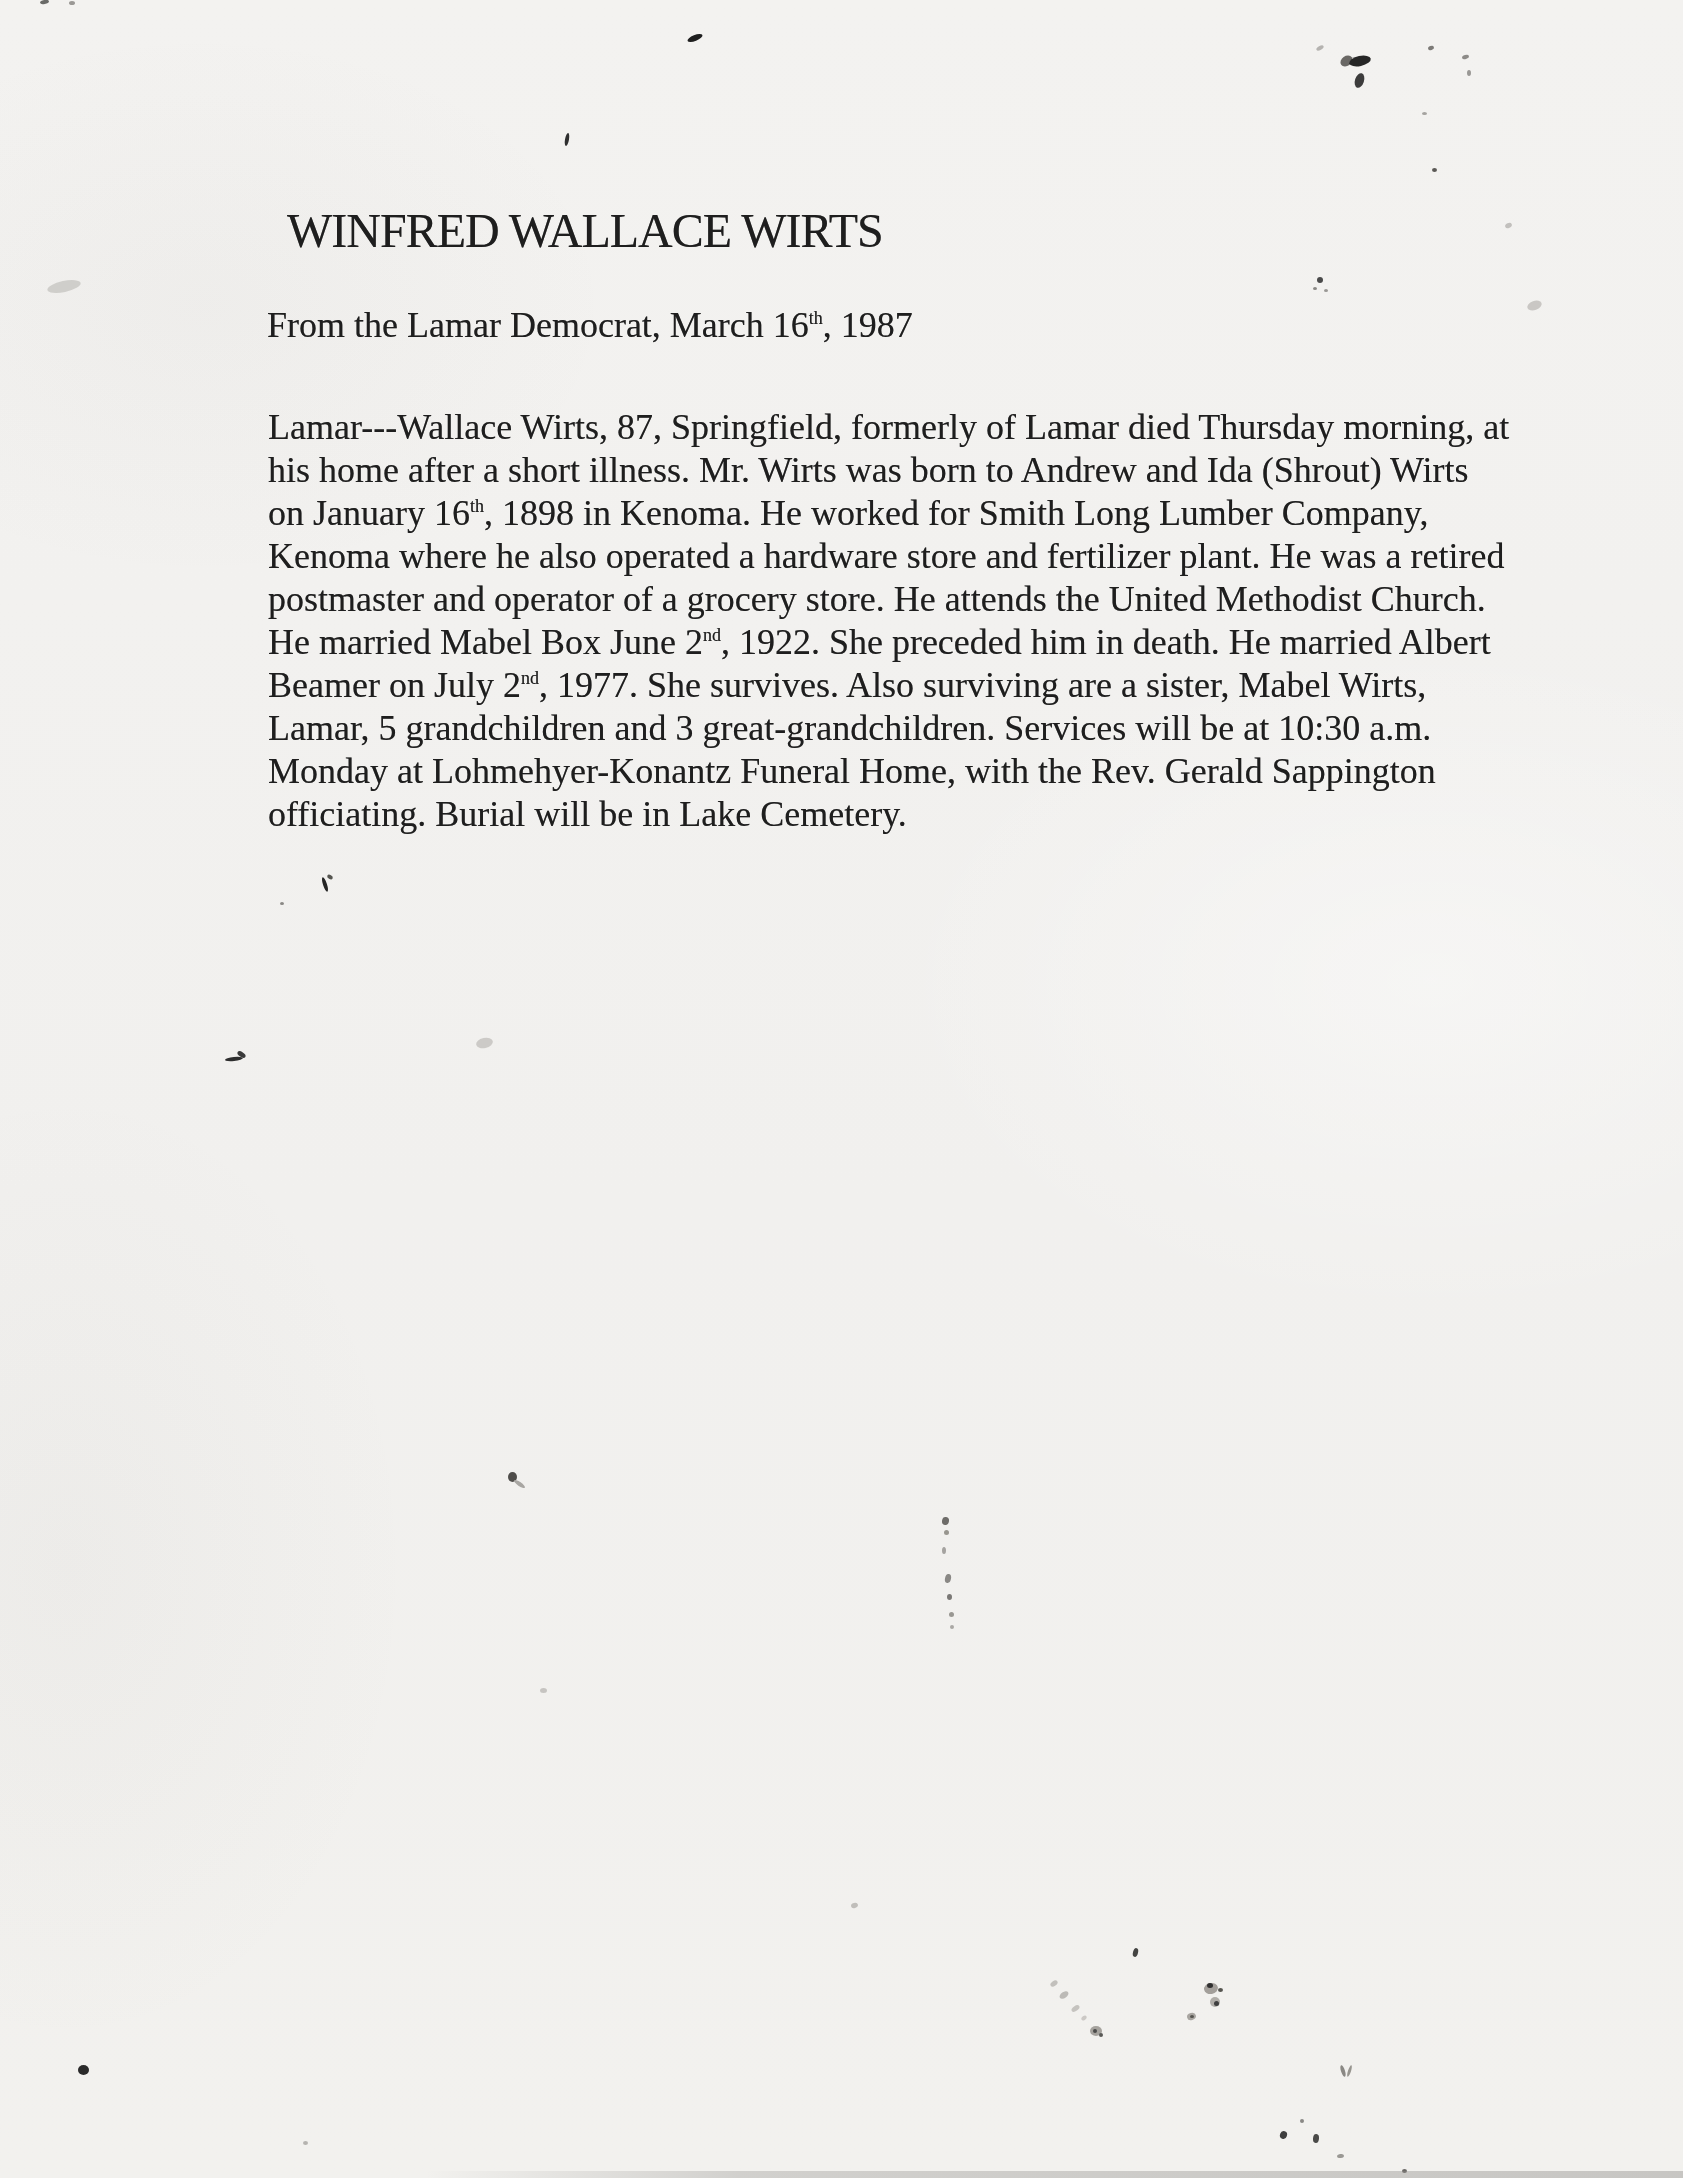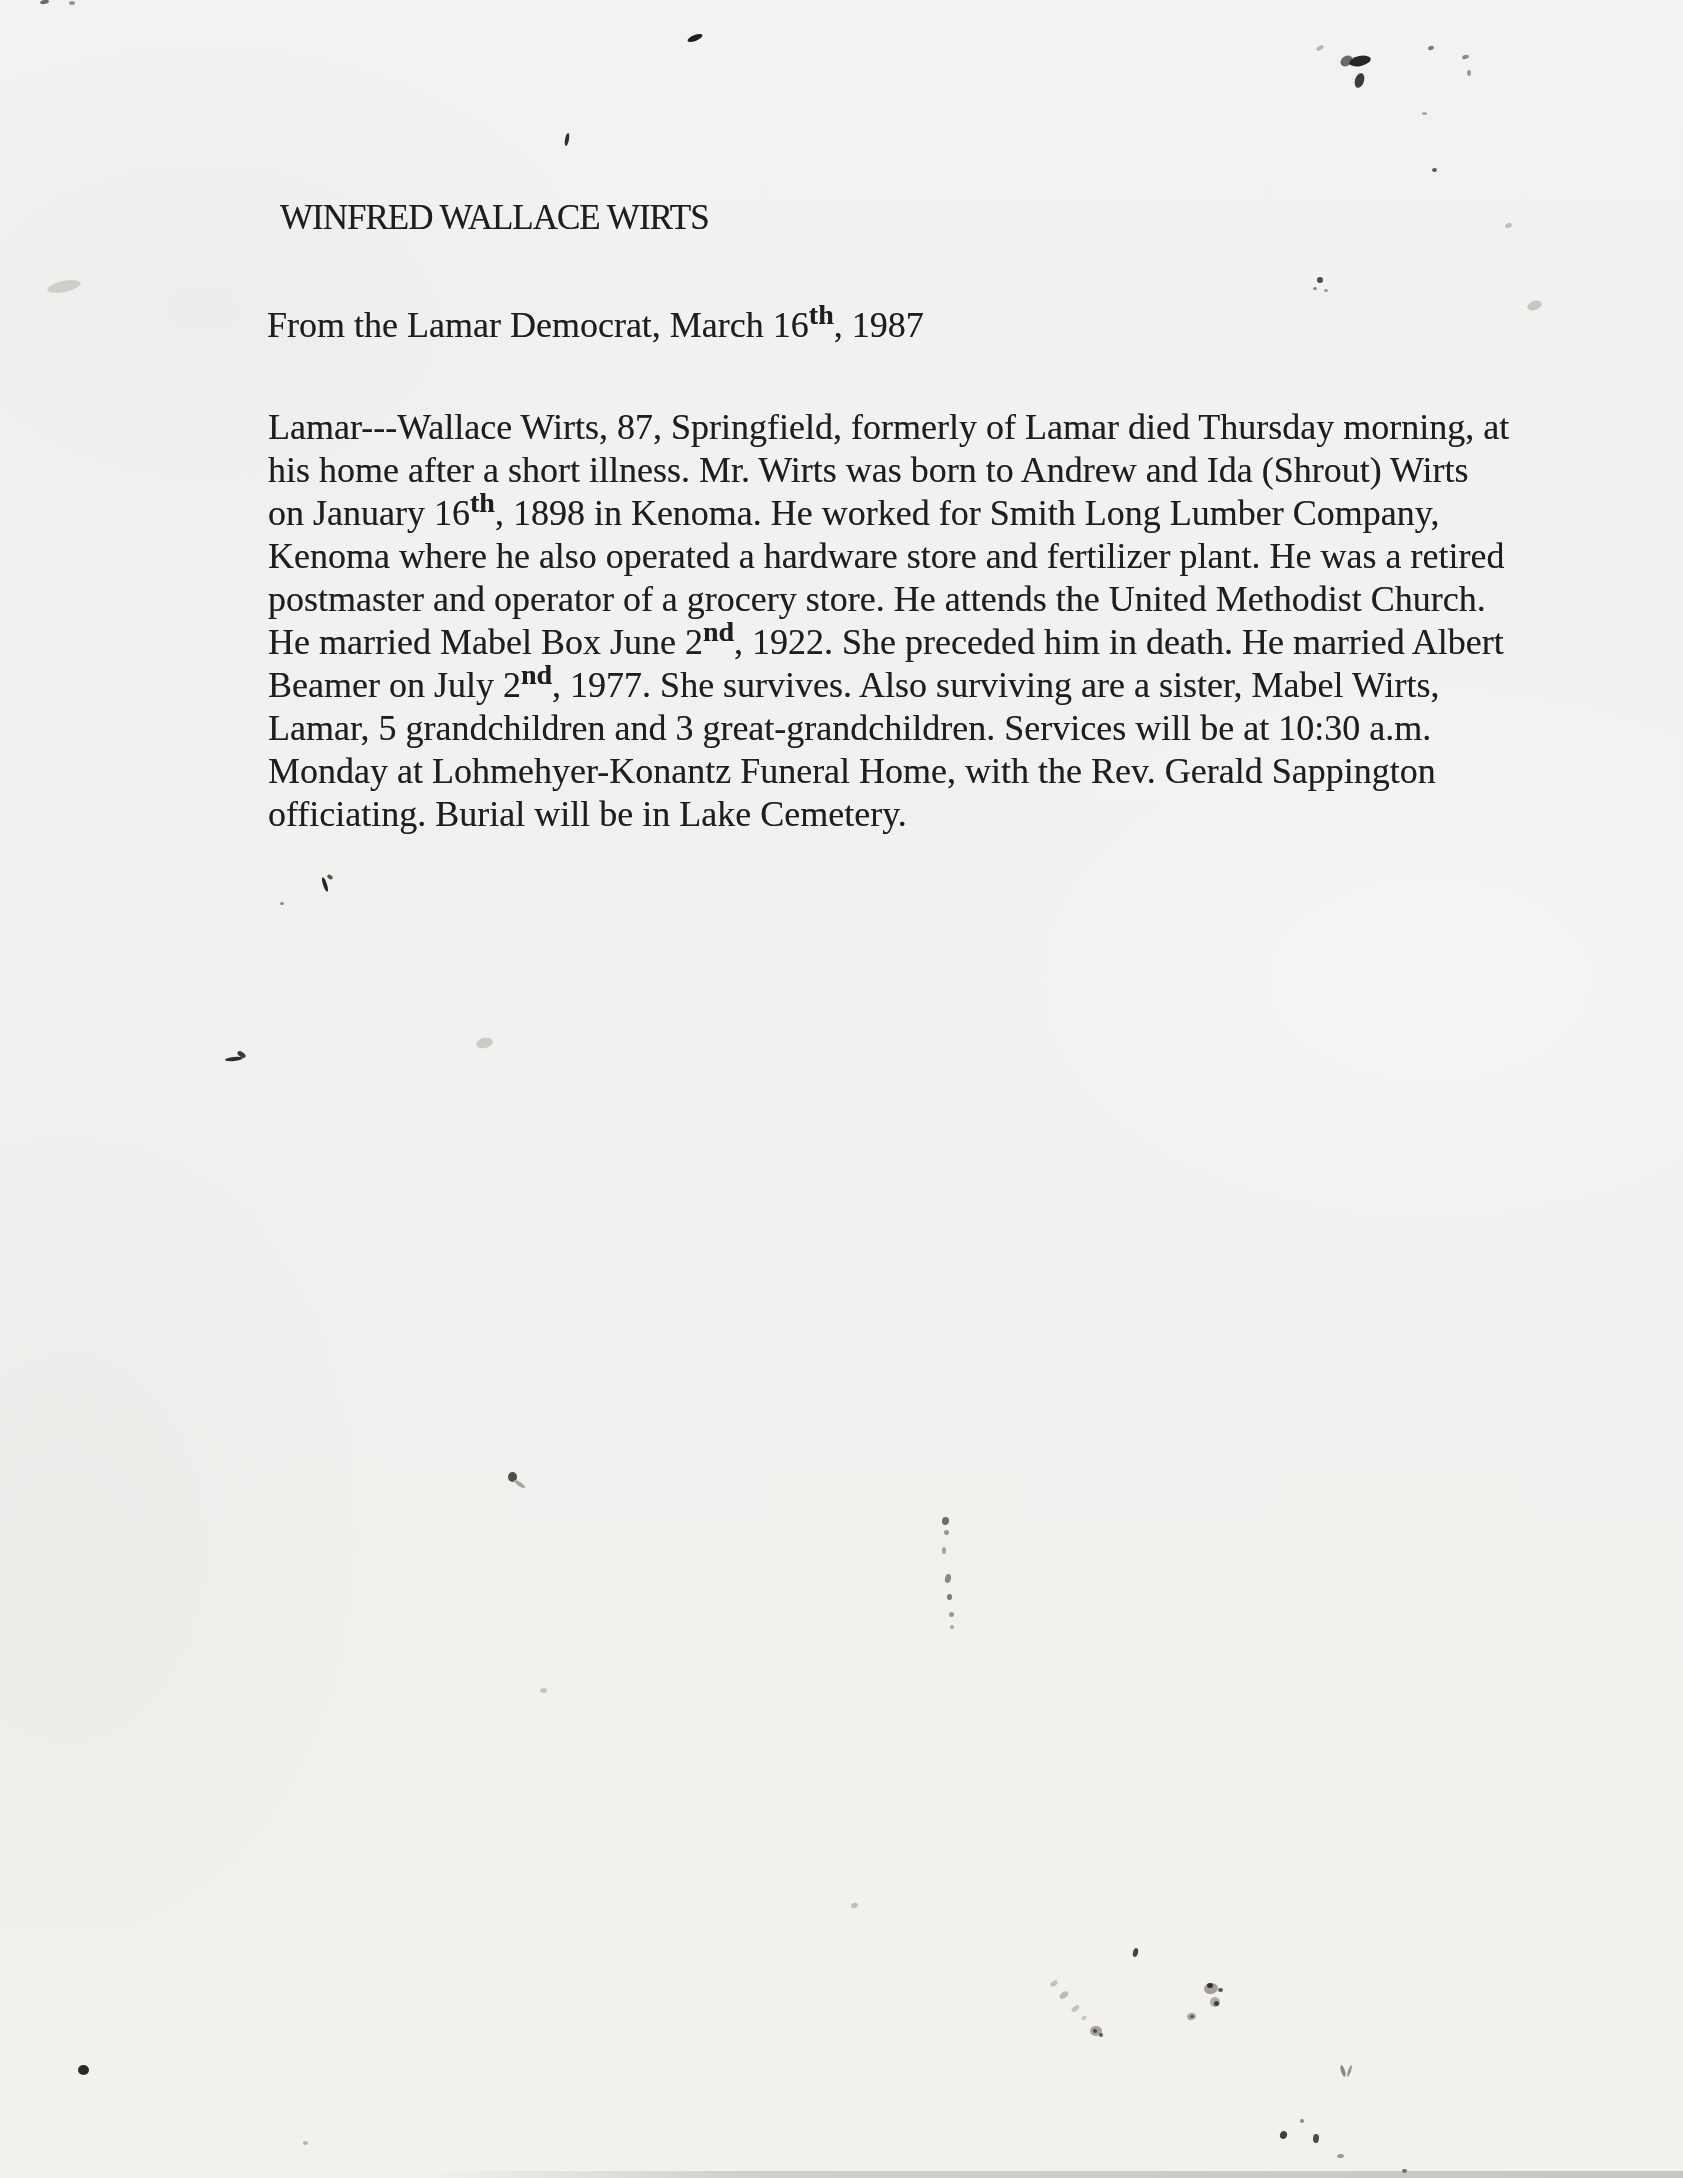--- a/index.html
+++ b/index.html
@@ -14,26 +14,26 @@
       radial-gradient(ellipse 495px 693px at 4% 72%, rgba(120,115,110,0.04), transparent 70%),
       linear-gradient(180deg, #f3f2f0 0%, #f1f0ee 55%, #f2f1ee 100%);
     overflow: hidden;
     font-family: "Liberation Serif", "DejaVu Serif", serif;
     color: #1e1e1e;
   }
   .title {
     position: absolute;
     left: 271px;
     top: 191px;
-    font-size: 35px;
+    font-size: 48px;
     font-weight: 400;
     letter-spacing: -1px;
     line-height: 1;
     white-space: nowrap;
-    margin: 9px;
+    margin: 16px;
     text-shadow: 0 0 0.6px rgba(25,25,25,0.55);
   }
   .source {
     position: absolute;
     left: 267px;
     top: 307px;
     font-size: 36px;
     line-height: 1;
     white-space: nowrap;
     text-shadow: 0 0 0.6px rgba(25,25,25,0.5);
@@ -42,24 +42,23 @@
     position: absolute;
     left: 268px;
     top: 406px;
     font-size: 36px;
     line-height: 43px;
     white-space: nowrap;
     text-shadow: 0 0 0.6px rgba(25,25,25,0.5);
   }
   .line { height: 43px; }
   .sup {
-    font-size: 28px;
+    font-size: 18px;
     position: relative;
     top: -13px;
-    font-weight: bold;
   }
   .mark {
     position: absolute;
     border-radius: 50%;
   }
   .bottom-strip {
     position: absolute;
     left: 426px;
     bottom: 0;
     width: 1257px;

